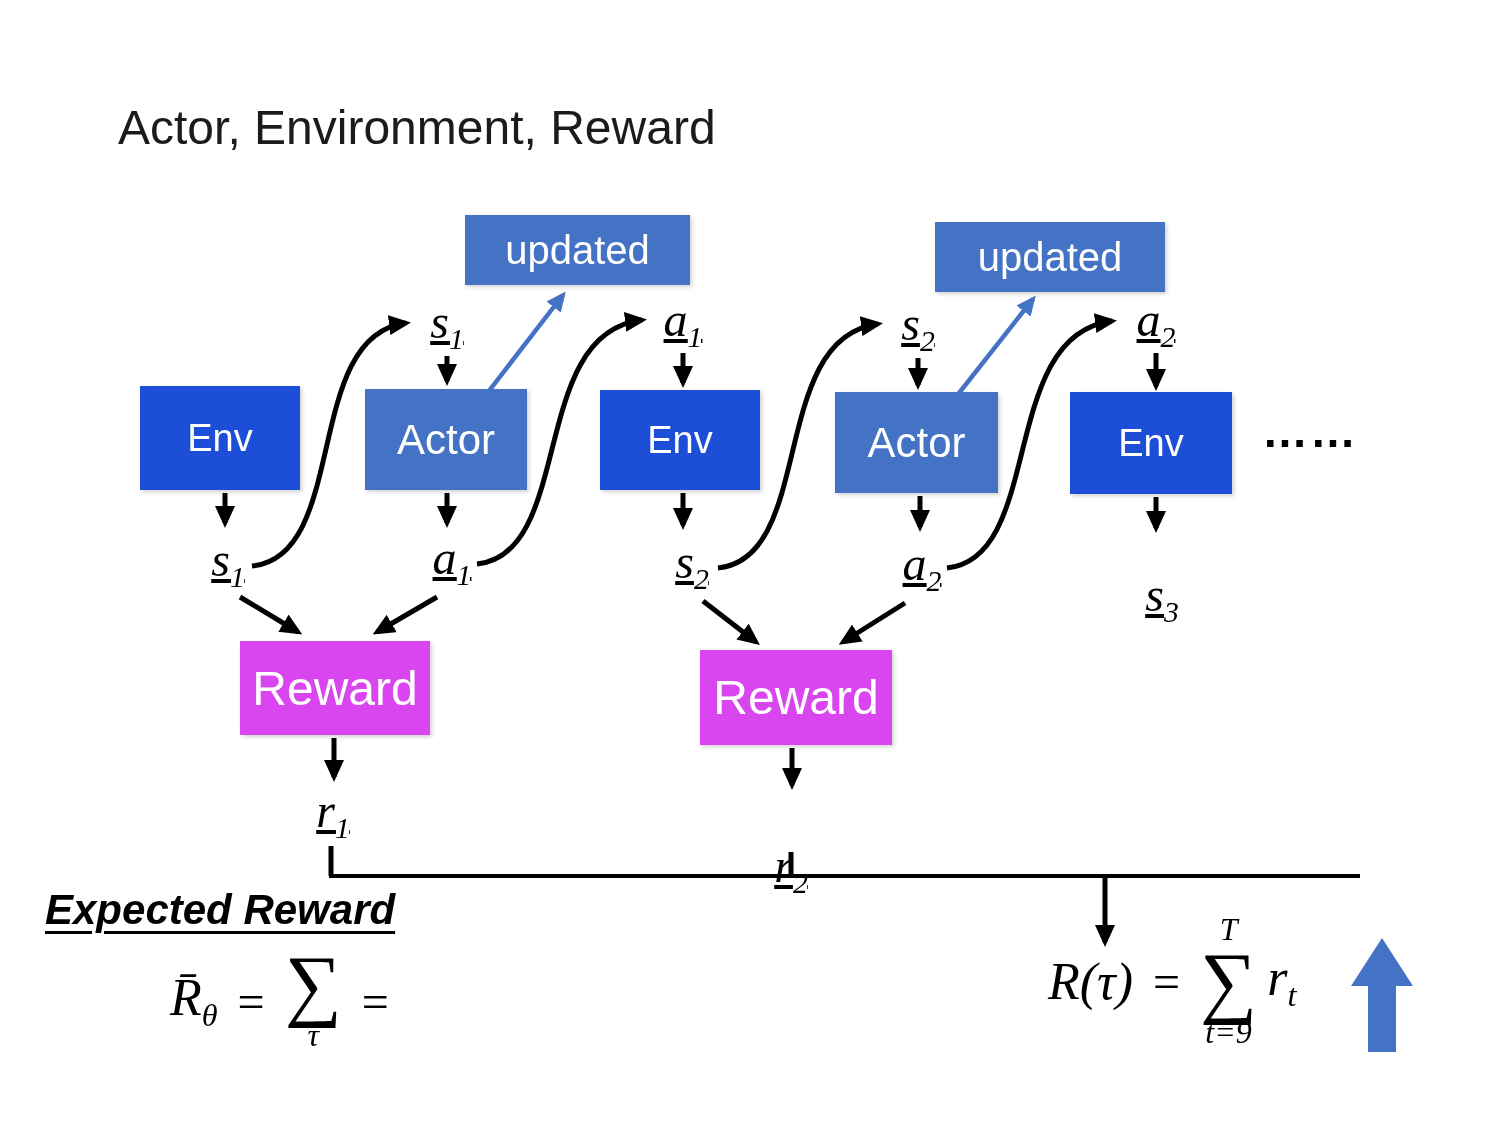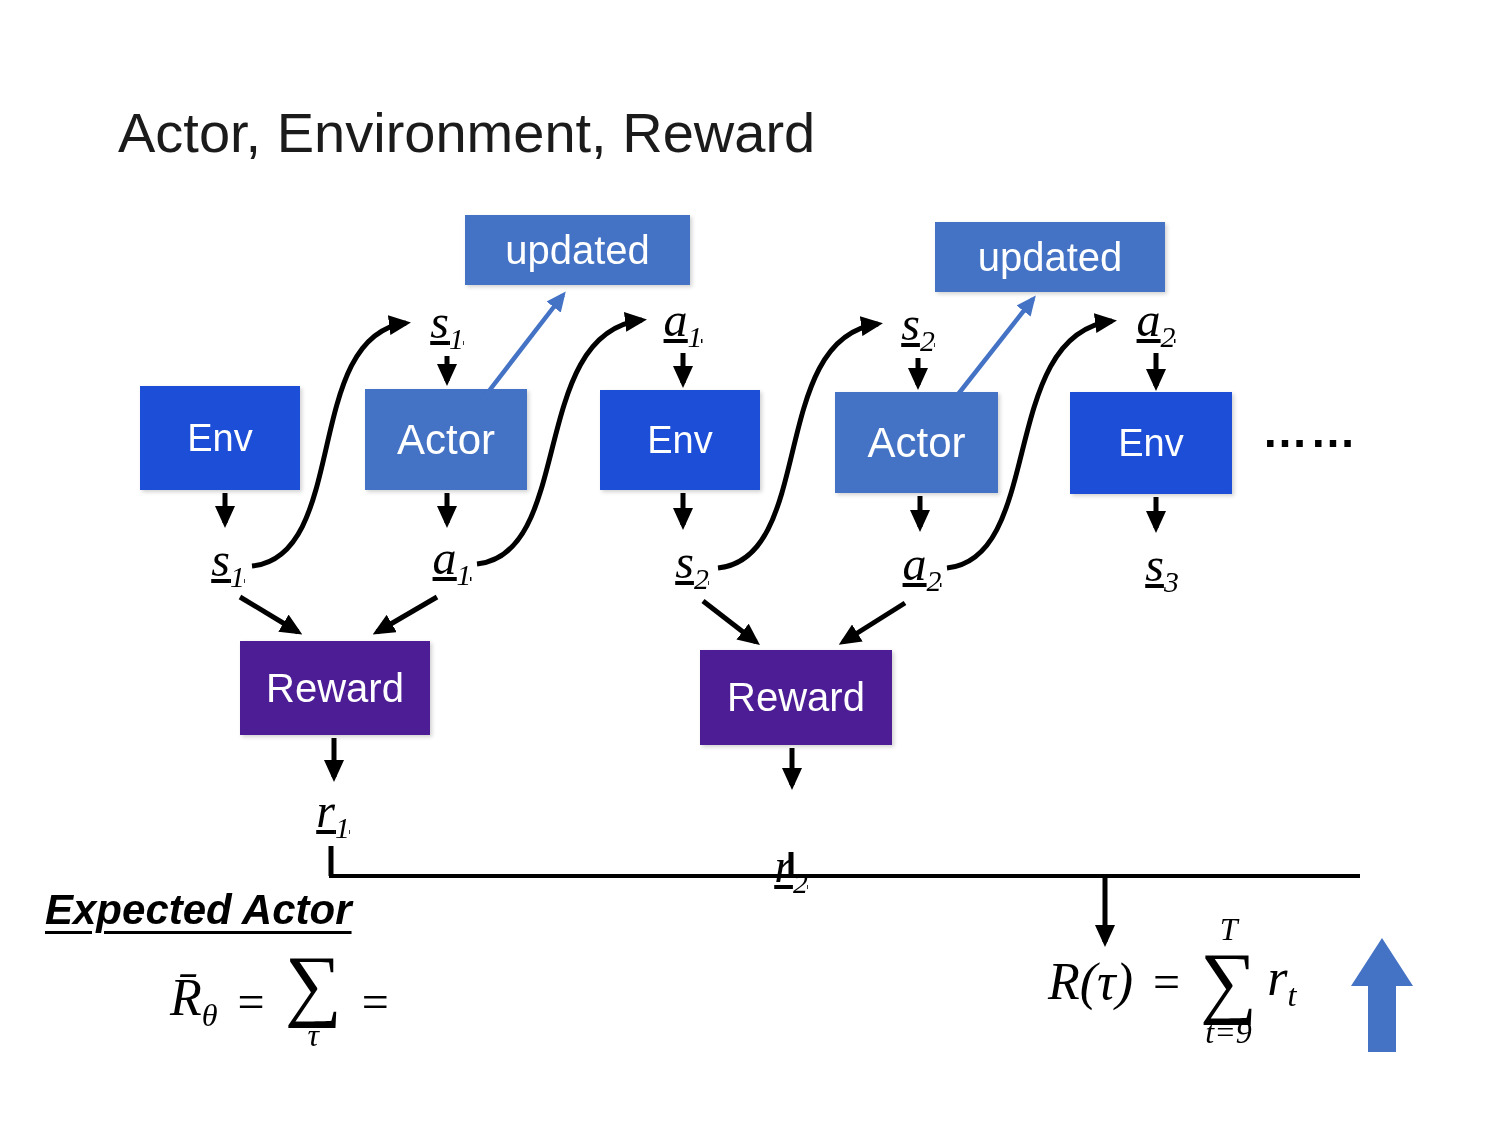--- a/index.html
+++ b/index.html
@@ -5,33 +5,33 @@
   html,body { margin:0; padding:0; }
   body {
     width:1500px; height:1125px;
     background:#ffffff;
     position:relative;
     overflow:hidden;
     font-family:"Liberation Sans", sans-serif;
   }
   .title {
     position:absolute; left:118px; top:100px;
-    font-size:56px; color:#1b1b1b;
+    font-size:48px; color:#1b1b1b;
     font-family:"Liberation Sans", sans-serif;
     white-space:nowrap;
   }
   .box {
     position:absolute;
     display:flex; align-items:center; justify-content:center;
     color:#ffffff;
     box-shadow:2px 2px 4px rgba(0,0,0,0.18);
   }
   .env    { background:#1d4ed8; font-size:38px; }
   .actor  { background:#4472C4; font-size:42px; }
-  .reward { background:#4c1d95; font-size:40px; }
+  .reward { background:#d946ef; font-size:48px; }
   .updated{ background:#4472C4; font-size:40px; }
 
   .mlabel {
     position:absolute;
     font-family:"Liberation Serif", serif;
     font-style:italic;
     font-size:48px; color:#000;
     transform:translateX(-50%);
     white-space:nowrap;
     text-decoration:underline;
@@ -109,33 +109,33 @@
 <div class="box env" style="left:1070px; top:392px; width:162px; height:102px;">
   <span>Env</span>
 </div>
 
 <div class="ellipsis">……</div>
 
 <div class="mlabel" style="left:228px; top:532px;"><span>s</span><sub>1</sub></div>
 <div class="mlabel" style="left:452px; top:530px;"><span>a</span><sub>1</sub></div>
 <div class="mlabel" style="left:692px; top:534px;"><span>s</span><sub>2</sub></div>
 <div class="mlabel" style="left:922px; top:536px;"><span>a</span><sub>2</sub></div>
-<div class="mlabel" style="left:1162px; top:537px;"><span>s</span><sub>3</sub></div>
+<div class="mlabel" style="left:1162px; top:567px;"><span>s</span><sub>3</sub></div>
 
 <div class="box reward" style="left:240px; top:641px; width:190px; height:94px;">
   <span>Reward</span>
 </div>
 <div class="box reward" style="left:700px; top:650px; width:192px; height:95px;">
   <span>Reward</span>
 </div>
 
 <div class="mlabel" style="left:333px; top:783px;"><span>r</span><sub>1</sub></div>
 <div class="mlabel" style="left:791px; top:790px;margin-top:48px;"><span>r</span><sub>2</sub></div>
 
-<div class="er-heading">Expected Actor</div>
+<div class="er-heading">Expected Reward</div>
 
 <div class="formula" style="left:170px; top:950px;font-family:Liberation Serif, serif;">
   <span class="f-big"><span>R̄</span><sub>θ</sub></span>
   <span class="f-eq">=</span>
   <span class="sum-block">
     <span class="sum-sym">∑</span>
     <span class="sum-under">τ</span>
   </span>
   <span class="f-eq">=</span>
 </div>

